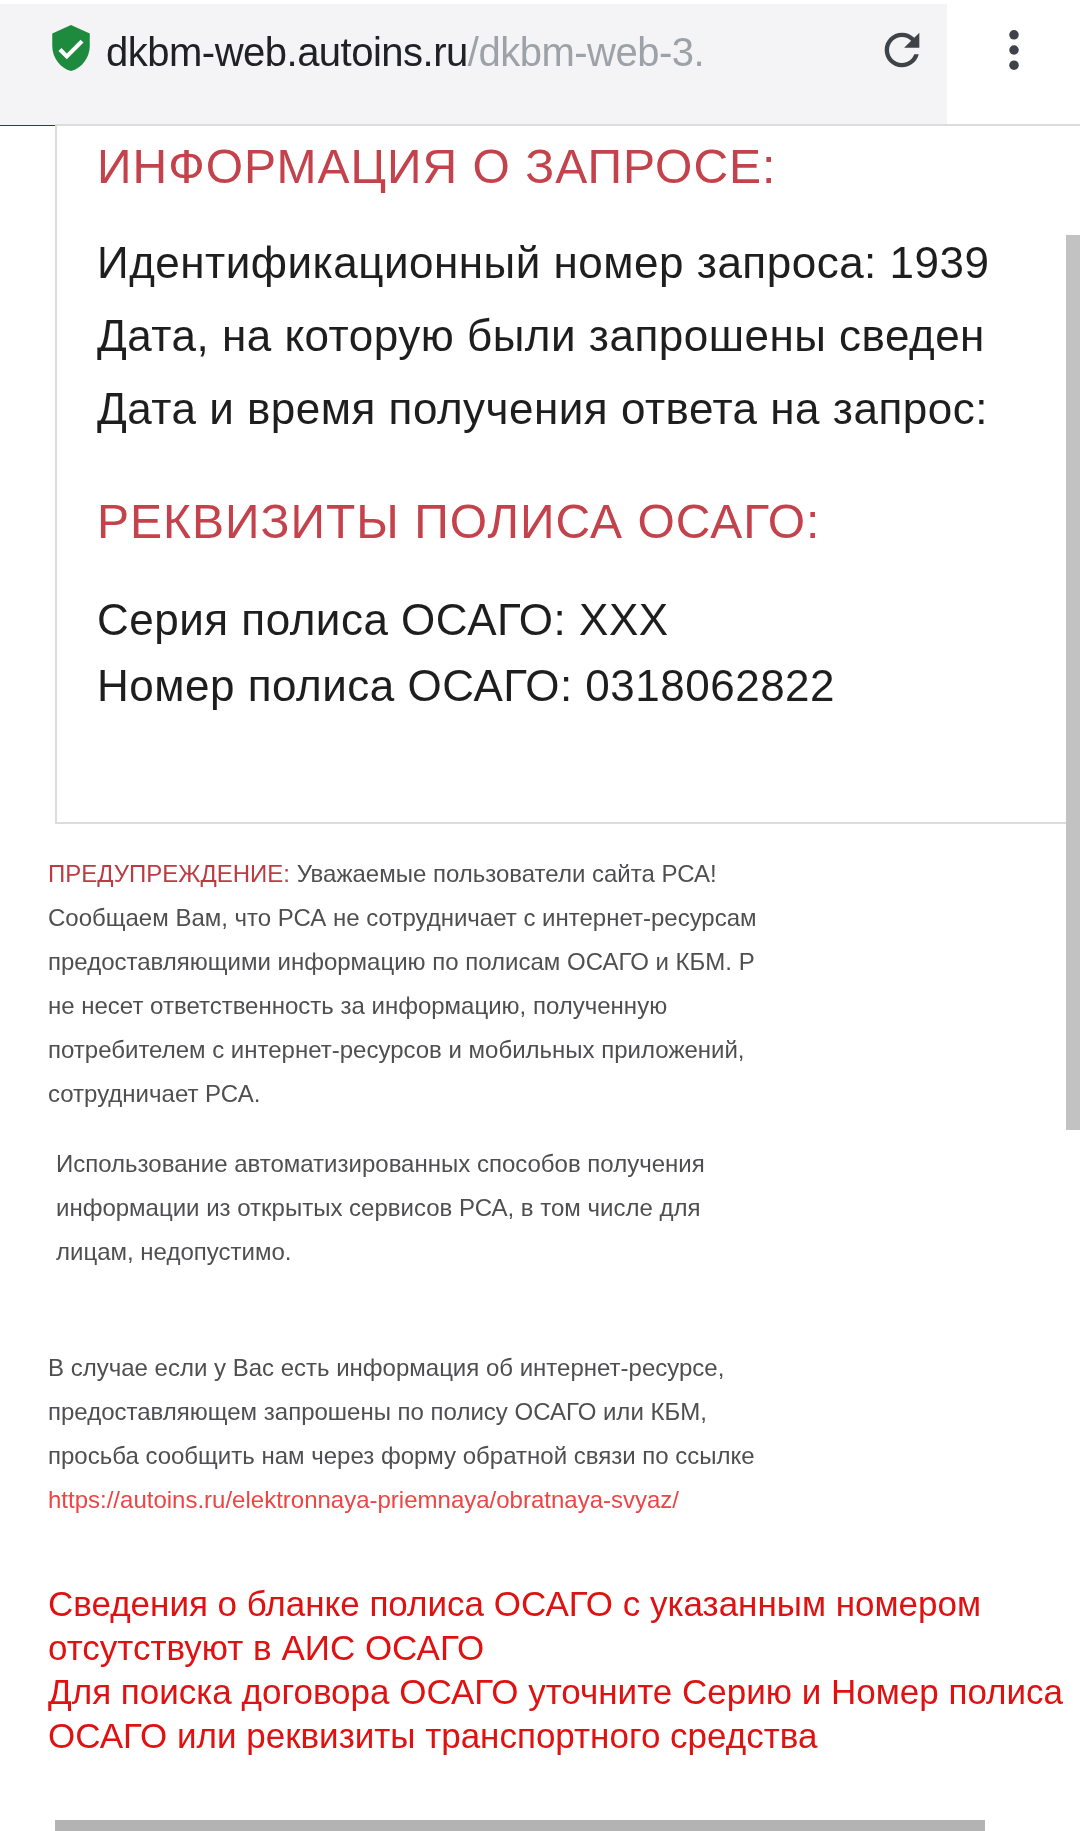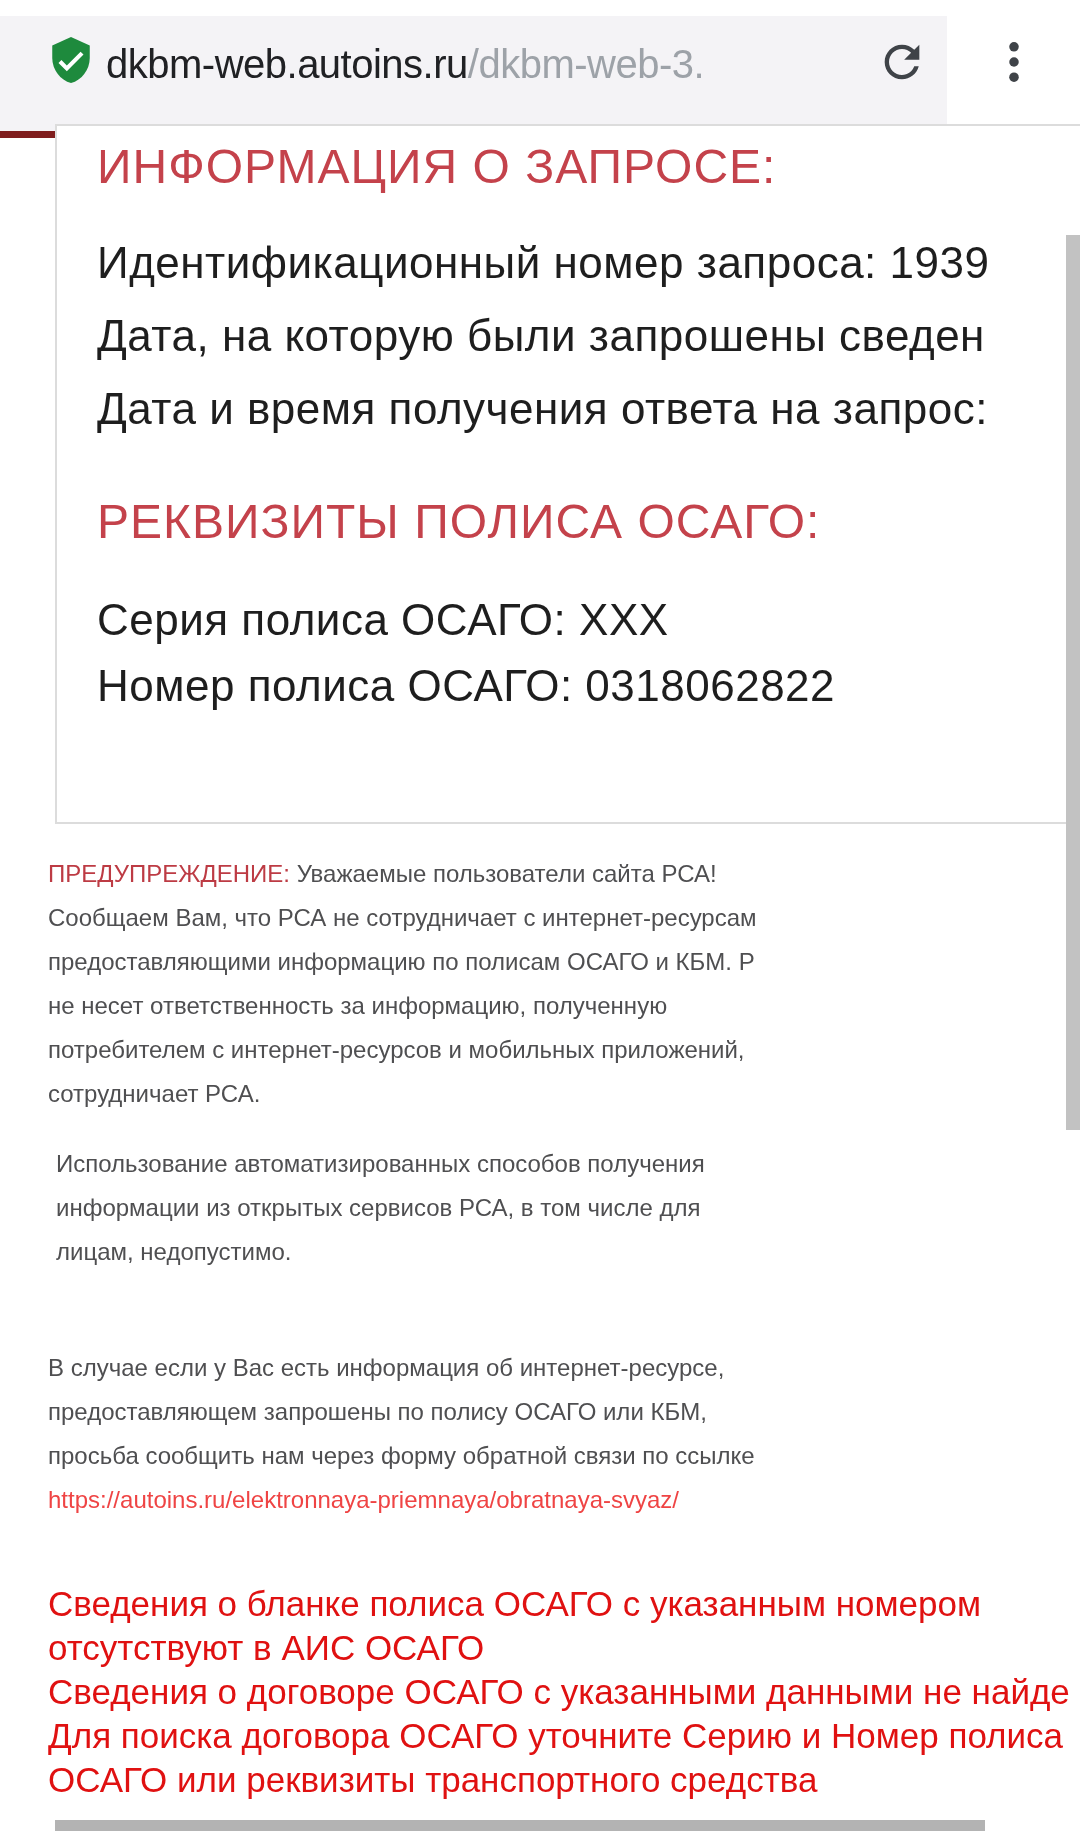--- a/index.html
+++ b/index.html
@@ -1,22 +1,22 @@
 <!DOCTYPE html>
 <html><head>
 <meta charset="utf-8">
 <style>
   html,body{margin:0;padding:0;}
   body{font-family:"Liberation Sans","DejaVu Sans",sans-serif;background:#ffffff;}
   .screen{position:relative;width:1080px;height:1831px;overflow:hidden;background:#ffffff;}
 
   
   .toolbar{
-    position:absolute;left:0;top:16px;width:947px;height:122px;
-    background:#f4f3f6;border-bottom:7px solid #7f1d1d;box-sizing:border-box;
+    position:absolute;left:0;top:4px;width:947px;height:122px;
+    background:#f4f3f6;border-bottom:1px solid #7f1d1d;box-sizing:border-box;
   }
   .shield{position:absolute;left:46px;top:18px;width:50px;height:52px;}
   .url-text{
     position:absolute;left:106px;top:0;height:96px;display:flex;align-items:center;
     font-size:40px;letter-spacing:-0.5px;white-space:nowrap;
   }
   .url-main{color:#202124;}
   .url-path{color:#9da2a8;}
   .reload-btn{position:absolute;left:876px;top:20px;width:52px;height:52px;}
   .menu-btn{position:absolute;left:988px;top:20px;width:52px;height:52px;}
@@ -116,21 +116,20 @@
   <div class="textcol warn-p3">
     <div class="gline">В случае если у Вас есть информация об интернет-ресурсе,</div>
     <div class="gline">предоставляющем запрошены по полису ОСАГО или КБМ,</div>
     <div class="gline">просьба сообщить нам через форму обратной связи по ссылке</div>
     <div class="gline link-line"><a href="#">https://autoins.ru/elektronnaya-priemnaya/obratnaya-svyaz/</a></div>
   </div>
 
   <div class="textcol errors">
     <div class="rline">Сведения о бланке полиса ОСАГО с указанным номером</div>
     <div class="rline">отсутствуют в АИС ОСАГО</div>
-    <div class="rline">Сведения о договоре ОСАГО с указанными данными не найде</div>
     <div class="rline">Для поиска договора ОСАГО уточните Серию и Номер полиса</div>
     <div class="rline">ОСАГО или реквизиты транспортного средства</div>
   </div>
 
   <div class="vscroll"></div>
   <div class="hscroll"></div>
 
 </div>
 
 </body></html>

